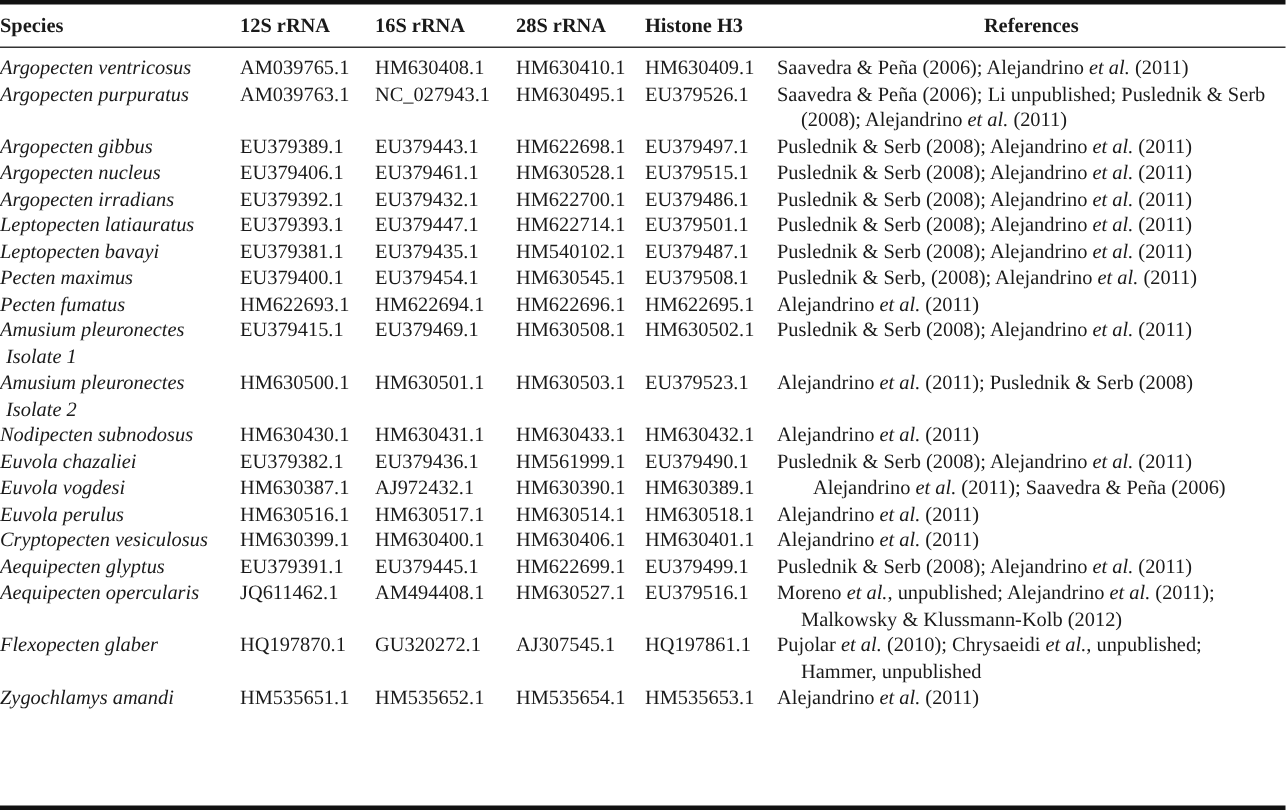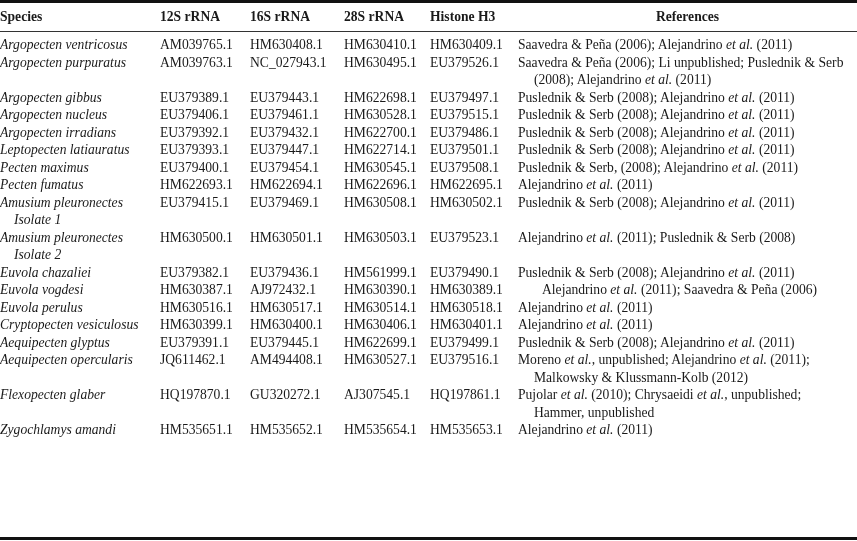--- a/index.html
+++ b/index.html
@@ -19,21 +19,21 @@
     font-size: 13.6px;
   }
   th {
     height: 28px; font-weight: bold; text-align: left; padding: 0; vertical-align: middle;
     font-size: 13.6px;
   }
   th.center { text-align: center; }
   td { padding: 0; vertical-align: top; line-height: 17.5px; white-space: nowrap; }
   td.species { font-style: italic; }
   tbody tr:first-child td { padding-top: 5px; }
-  .indent { display: block; padding-left: 14px; }
+  .indent { display: block; padding-left: 4px; }
   col.c0 { width: 154px; }
   col.c1 { width: 90px; }
   col.c2 { width: 94px; }
   col.c3 { width: 92px; }
   col.c4 { width: 88px; }
   col.c5 { width: 339px; }
   th.c-12s { padding-left: 6px; }
   th.c-16s { padding-left: 6px; }
   th.c-28s { padding-left: 6px; }
   .ref-cont { display: block; padding-left: 16px; }
@@ -121,20 +121,30 @@
           <td class="species"><span>Leptopecten latiauratus</span></td>
           <td style="padding-left: 6px;">EU379393.1</td>
           <td style="padding-left: 6px;">EU379447.1</td>
           <td style="padding-left: 6px;">HM622714.1</td>
           <td>EU379501.1</td>
           <td>
             <span style="display: block;">Puslednik &amp; Serb (2008); Alejandrino <em class="etal">et al.</em> (2011)</span>
           </td>
         </tr>
         <tr>
+          <td class="species"><span>Leptopecten bavayi</span></td>
+          <td style="padding-left: 6px;">EU379381.1</td>
+          <td style="padding-left: 6px;">EU379435.1</td>
+          <td style="padding-left: 6px;">HM540102.1</td>
+          <td>EU379487.1</td>
+          <td>
+            <span style="display: block;">Puslednik &amp; Serb (2008); Alejandrino <em class="etal">et al.</em> (2011)</span>
+          </td>
+        </tr>
+        <tr>
           <td class="species"><span>Pecten maximus</span></td>
           <td style="padding-left: 6px;">EU379400.1</td>
           <td style="padding-left: 6px;">EU379454.1</td>
           <td style="padding-left: 6px;">HM630545.1</td>
           <td>EU379508.1</td>
           <td>
             <span style="display: block;">Puslednik &amp; Serb, (2008); Alejandrino <em class="etal">et al.</em> (2011)</span>
           </td>
         </tr>
         <tr>
@@ -161,20 +171,30 @@
           <td class="species"><span>Amusium pleuronectes</span><span class="indent">Isolate 2</span></td>
           <td style="padding-left: 6px;">HM630500.1</td>
           <td style="padding-left: 6px;">HM630501.1</td>
           <td style="padding-left: 6px;">HM630503.1</td>
           <td>EU379523.1</td>
           <td>
             <span style="display: block;">Alejandrino <em class="etal">et al.</em> (2011); Puslednik &amp; Serb (2008)</span>
           </td>
         </tr>
         <tr>
+          <td class="species"><span>Nodipecten subnodosus</span></td>
+          <td style="padding-left: 6px;">HM630430.1</td>
+          <td style="padding-left: 6px;">HM630431.1</td>
+          <td style="padding-left: 6px;">HM630433.1</td>
+          <td>HM630432.1</td>
+          <td>
+            <span style="display: block;">Alejandrino <em class="etal">et al.</em> (2011)</span>
+          </td>
+        </tr>
+        <tr>
           <td class="species"><span>Euvola chazaliei</span></td>
           <td style="padding-left: 6px;">EU379382.1</td>
           <td style="padding-left: 6px;">EU379436.1</td>
           <td style="padding-left: 6px;">HM561999.1</td>
           <td>EU379490.1</td>
           <td>
             <span style="display: block;">Puslednik &amp; Serb (2008); Alejandrino <em class="etal">et al.</em> (2011)</span>
           </td>
         </tr>
         <tr>

